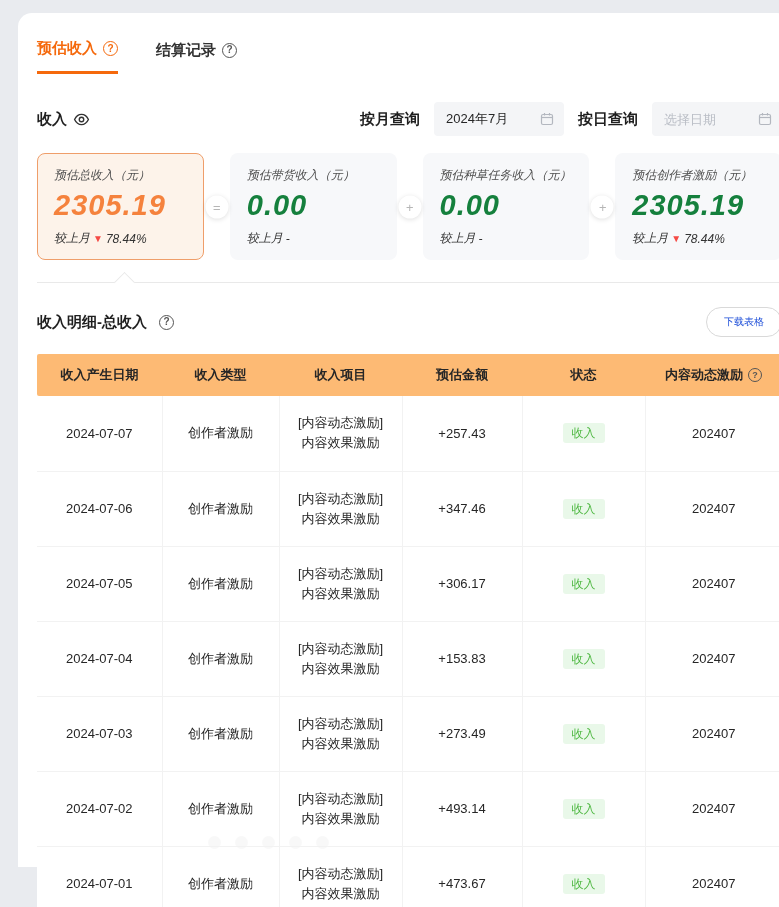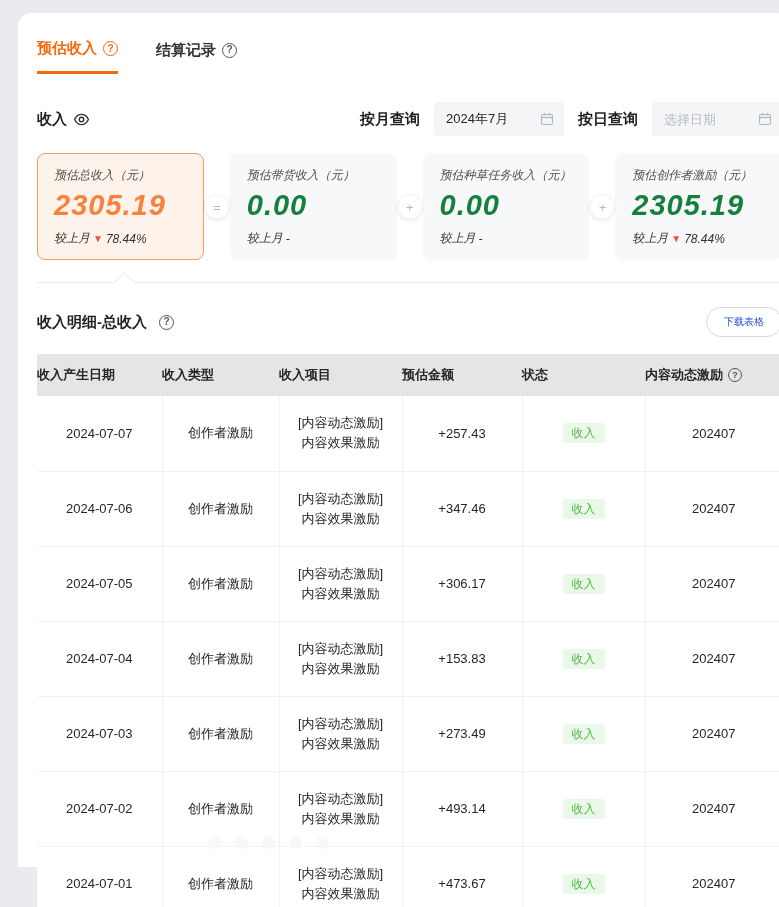--- a/index.html
+++ b/index.html
@@ -71,22 +71,22 @@
   .detail-title { display: flex; align-items: center; gap: 12px; font-size: 15px; font-weight: bold; color: #1f1f1f; }
   .detail-title .help-circle { border-width: 1px; }
   .download-btn {
     margin-left: auto; background: #fff; border: 1px solid #d9d9d9; border-radius: 17px;
     padding: 7px 17px; font-size: 10px; color: #1d4ed8; cursor: pointer;
     font-family: inherit;
   }
   
   table { margin-top: 17px; width: 100%; border-collapse: collapse; table-layout: fixed; }
   thead th {
-    background: #e5e5e5; height: 42px; font-size: 13px; font-weight: bold; color: #262626;
-    text-align: left; vertical-align: middle;
+    background: #fdba74; height: 42px; font-size: 13px; font-weight: bold; color: #262626;
+    text-align: center; vertical-align: middle;
   }
   thead th:first-child { border-radius: 2px 0 0 2px; }
   thead th:last-child { border-radius: 0 2px 2px 0; }
   .th-inner { display: inline-flex; align-items: center; gap: 5px; }
   .th-inner .help-circle { width: 14px; height: 14px; border-width: 1px; font-size: 9px; }
   tbody td {
     height: 75px; text-align: center; vertical-align: middle; font-size: 13px; color: #262626;
     border-bottom: 1px solid #f2f2f2; border-left: 1px solid #f2f2f2; background: #fff;
   }
   tbody td:first-child { border-left: none; }

